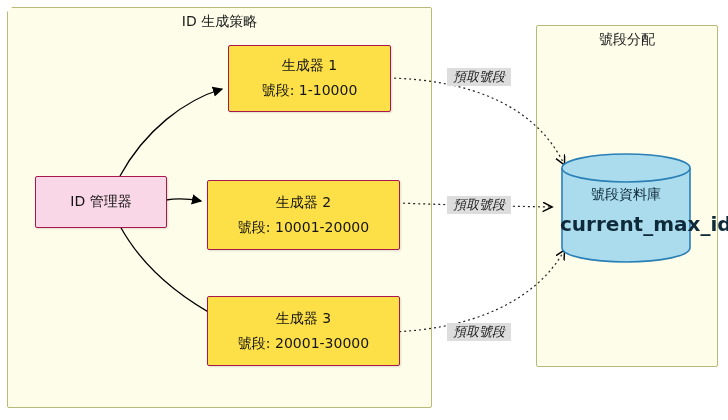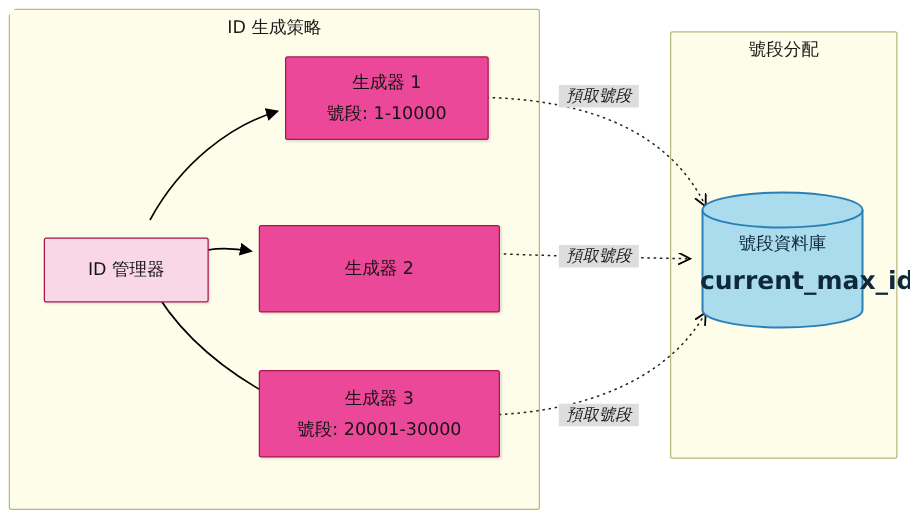--- a/index.html
+++ b/index.html
@@ -5,21 +5,21 @@
   html,body{margin:0;padding:0;background:#ffffff;}
   body{font-family:"DejaVu Sans","Liberation Sans",sans-serif;}
   .canvas{position:relative;width:728px;height:420px;background:#ffffff;overflow:hidden;border-radius:32px;}
 
   .group{position:absolute;background:#fdfdea;border:1px solid #b9b97a;border-radius:2px;z-index:1;}
   .group-title{position:absolute;top:5px;left:0;width:100%;text-align:center;
     font-size:14px;color:#1a1a1a;z-index:2;}
 
   .connector-layer{position:absolute;left:0;top:0;z-index:3;pointer-events:none;}
 
-  .node{position:absolute;background:#ec4899;border:1.5px solid #a8174e;border-radius:2px;
+  .node{position:absolute;background:#fde047;border:1.5px solid #a8174e;border-radius:2px;
     display:flex;flex-direction:column;align-items:center;justify-content:center;
     gap:7px;z-index:4;box-shadow:1px 1px 2px rgba(0,0,0,0.12);}
   .node .line1{font-size:14px;color:#141414;}
   .node .line2{font-size:14px;color:#141414;}
 
   .manager{position:absolute;background:#f9d7e7;border:1.5px solid #a8174e;border-radius:2px;
     display:flex;align-items:center;justify-content:center;font-size:14px;color:#141414;
     z-index:4;box-shadow:1px 1px 2px rgba(0,0,0,0.12);}
 
   .db-wrap{position:absolute;z-index:4;}
@@ -55,29 +55,30 @@
 
     <path d="M120,176 C145,130 185,100 222,89" fill="none" stroke="#000000" stroke-width="1.3" marker-end="url(#mSolid)"></path>
     <path d="M166,200 C178,198 190,199 201,201" fill="none" stroke="#000000" stroke-width="1.3" marker-end="url(#mSolid)"></path>
     <path d="M120,226 C145,272 185,300 221,319" fill="none" stroke="#000000" stroke-width="1.3" marker-end="url(#mSolid)"></path>
 
     <path d="M389,78 C470,80 535,105 564,164" fill="none" stroke="#222222" stroke-width="1.2" stroke-dasharray="2,3" marker-end="url(#mOpen)"></path>
     <path d="M398,203 C450,205 500,206 551,207" fill="none" stroke="#222222" stroke-width="1.2" stroke-dasharray="2,3" marker-end="url(#mOpen)"></path>
     <path d="M389,332 C470,330 535,302 564,251" fill="none" stroke="#222222" stroke-width="1.2" stroke-dasharray="2,3" marker-end="url(#mOpen)"></path>
   </svg>
 
-  <div class="manager" style="left:35px;top:176px;width:130px;height:50px;margin-top:14px;">ID 管理器</div>
+  <div class="manager" style="left:35px;top:176px;width:130px;height:50px;">ID 管理器</div>
 
   <div class="node" style="left:228px;top:45px;width:161px;height:65px;">
     <div class="line1">生成器 1</div>
     <div class="line2">號段: 1-10000</div>
   </div>
 
   <div class="node" style="left:207px;top:180px;width:191px;height:68px;">
     <div class="line1">生成器 2</div>
+    <div class="line2">號段: 10001-20000</div>
   </div>
 
   <div class="node" style="left:207px;top:296px;width:191px;height:68px;">
     <div class="line1">生成器 3</div>
     <div class="line2">號段: 20001-30000</div>
   </div>
 
   <div class="db-wrap" style="left:560px;top:152px;width:132px;height:112px;">
     <svg width="132" height="112" viewBox="0 0 132 112">
       <path d="M2,16 L2,96 A64,14 0 0 0 130,96 L130,16" fill="#aadcee" stroke="#2a7fb5" stroke-width="1.6"></path>

